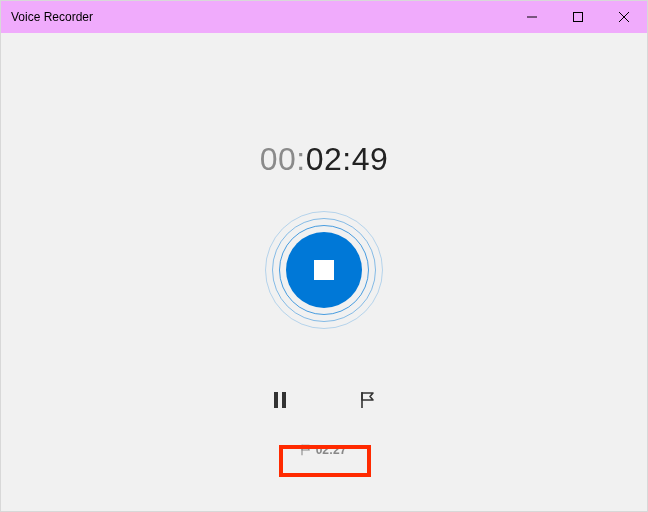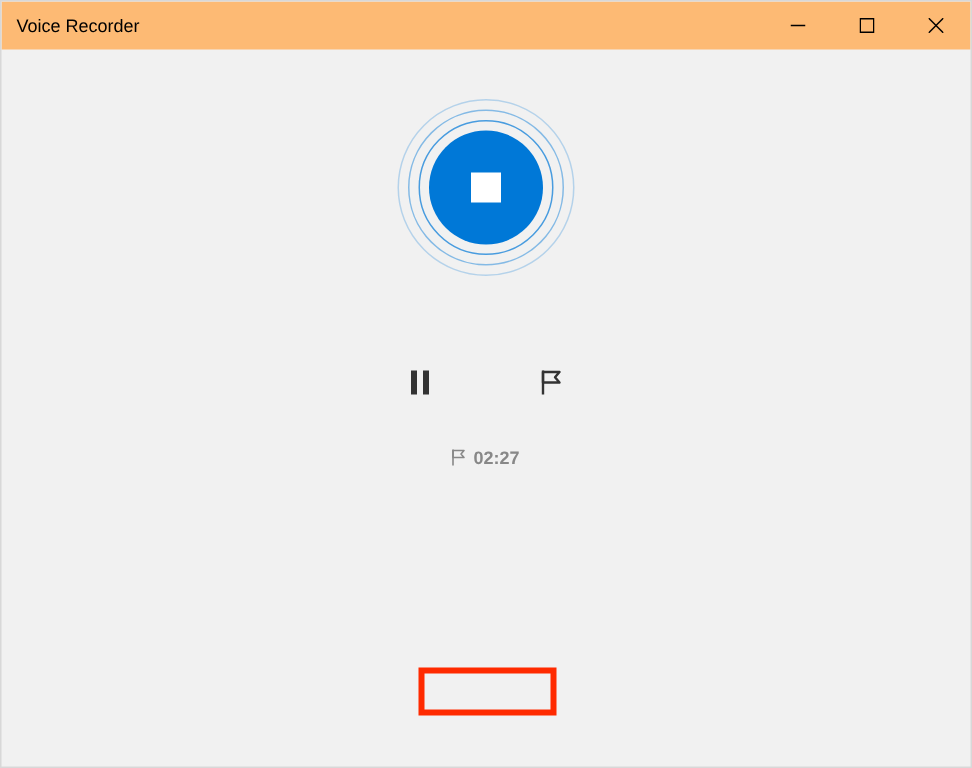--- a/index.html
+++ b/index.html
@@ -9,21 +9,21 @@
     background: #f1f1f1;
     position: relative;
     border: 1px solid #d8d8d8;
   }
   .titlebar {
     height: 32px;
     display: flex;
     align-items: center;
     justify-content: space-between;
     padding-left: 10px;
-    background: #fdba74;
+    background: #f0abfc;
   }
   .titlebar .title {
     font-size: 12px;
     color: #000;
   }
   .win-controls {
     display: flex;
   }
   .win-btn {
     width: 46px;
@@ -139,20 +139,23 @@
     <div class="win-btn">
       <svg width="10" height="10" viewBox="0 0 10 10">
         <line x1="0" y1="0" x2="10" y2="10" stroke="#000" stroke-width="1"></line>
         <line x1="10" y1="0" x2="0" y2="10" stroke="#000" stroke-width="1"></line>
       </svg>
     </div>
   </div>
 </div>
 
 <div class="content">
+  <div class="timer">
+    <span class="hours">00:</span><span>02:49</span>
+  </div>
 
   <div class="stop-area">
     <div class="ring r3"></div>
     <div class="ring r2"></div>
     <div class="ring r1"></div>
     <div class="stop-btn">
       <div class="stop-square"></div>
     </div>
   </div>
 

